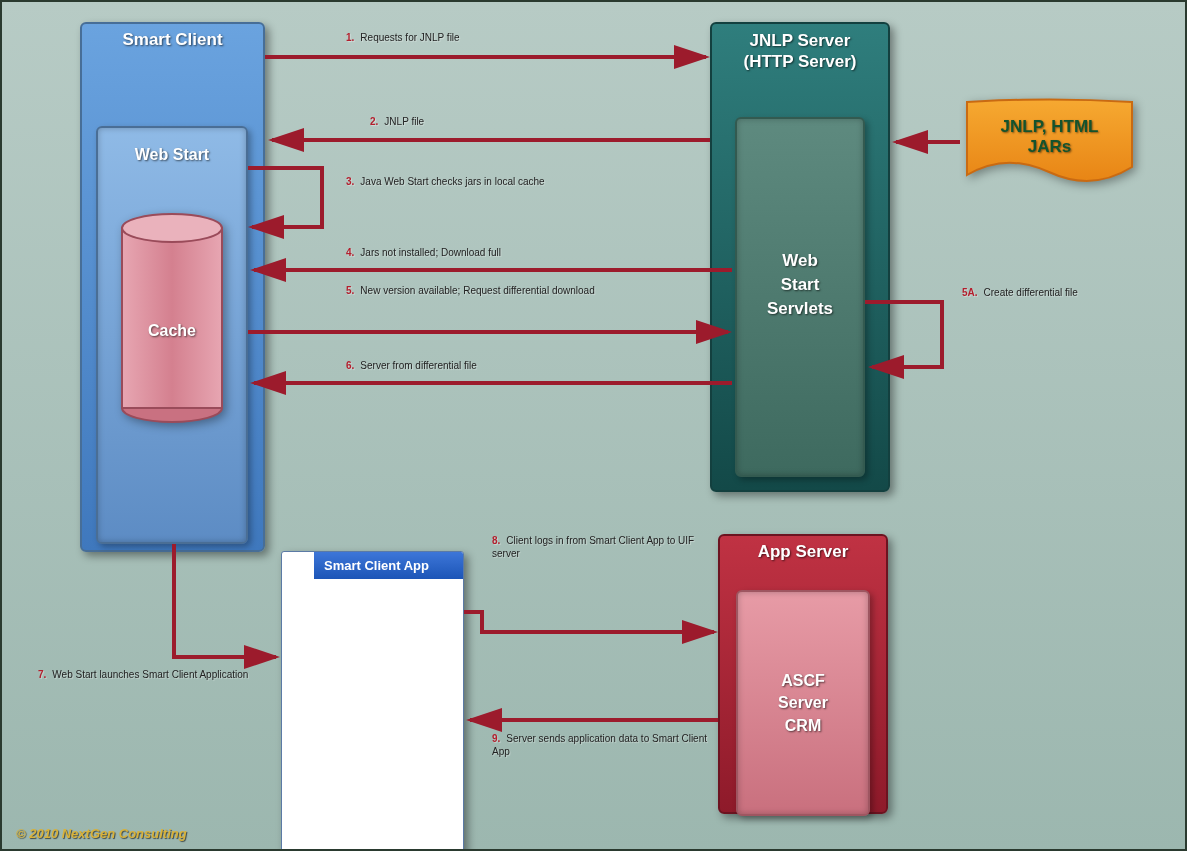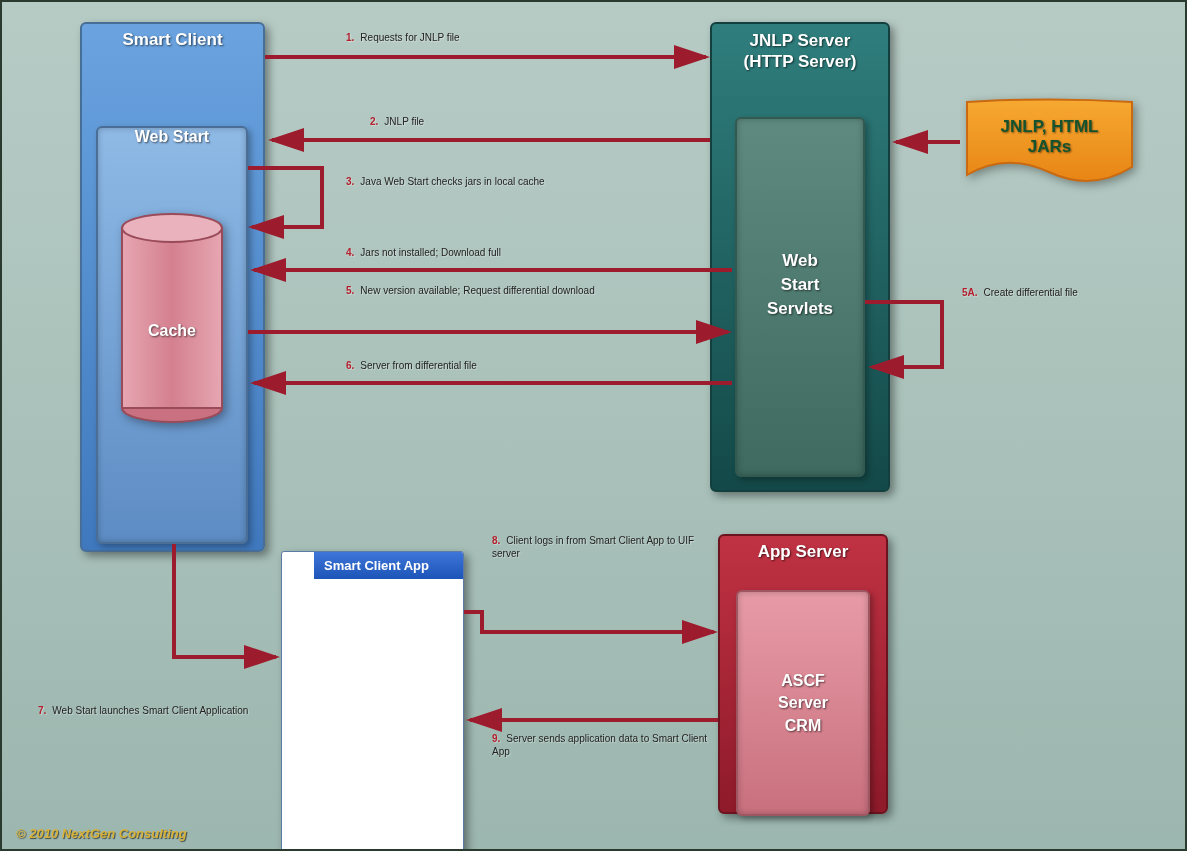--- a/index.html
+++ b/index.html
@@ -20,21 +20,21 @@
     border:2px solid #476e97;
     box-shadow:4px 4px 8px rgba(0,0,0,.4);
   }
   #smartClient .box-title { margin-top:6px; font-size:17px; }
   
   #webStart { left:94px; top:124px; width:152px; height:418px;
     background:linear-gradient(180deg,#8fbae6,#5d8cc4);
     border:2px solid #4a6e95;
     box-shadow:inset 0 0 6px rgba(0,0,0,.25), 3px 3px 6px rgba(0,0,0,.3);
   }
-  #webStart .box-title { margin-top:0; font-size:16px; }
+  #webStart .box-title { margin-top:18px; font-size:16px; }
   
   #cache { position:absolute; left:117px; top:211px; width:106px; height:210px; }
   #cache svg { filter:drop-shadow(3px 3px 5px rgba(0,0,0,.35)); }
   #cacheLabel { position:absolute; left:117px; top:300px; width:106px; text-align:center;
     color:#fff; font-weight:bold; text-shadow:1px 1px 2px rgba(0,0,0,.6); font-size:16px;margin-top:20px; }
   
   #jnlpServer { left:708px; top:20px; width:180px; height:470px;
     background:linear-gradient(180deg,#2f7e7d,#134948);
     border:2px solid #13403f;
     box-shadow:4px 4px 8px rgba(0,0,0,.4);
@@ -168,21 +168,21 @@
 </div>
 <div class="step" style="left:344px; top:282px; width:360px;">
   <span class="num">5.</span><span>New version available; Request differential download</span>
 </div>
 <div class="step" style="left:960px; top:284px; width:200px;">
   <span class="num">5A.</span><span>Create differential file</span>
 </div>
 <div class="step" style="left:344px; top:357px; width:360px;">
   <span class="num">6.</span><span>Server from differential file</span>
 </div>
-<div class="step" style="left:36px; top:666px; width:220px;margin-top:36px;">
+<div class="step" style="left:36px; top:666px; width:220px;">
   <span class="num">7.</span><span>Web Start launches Smart Client Application</span>
 </div>
 <div class="step" style="left:490px; top:532px; width:230px;">
   <span class="num">8.</span><span>Client logs in from Smart Client App to UIF server</span>
 </div>
 <div class="step" style="left:490px; top:730px; width:230px;">
   <span class="num">9.</span><span>Server sends application data to Smart Client App</span>
 </div>
 
 <div id="copy">© 2010 NextGen Consulting</div>

